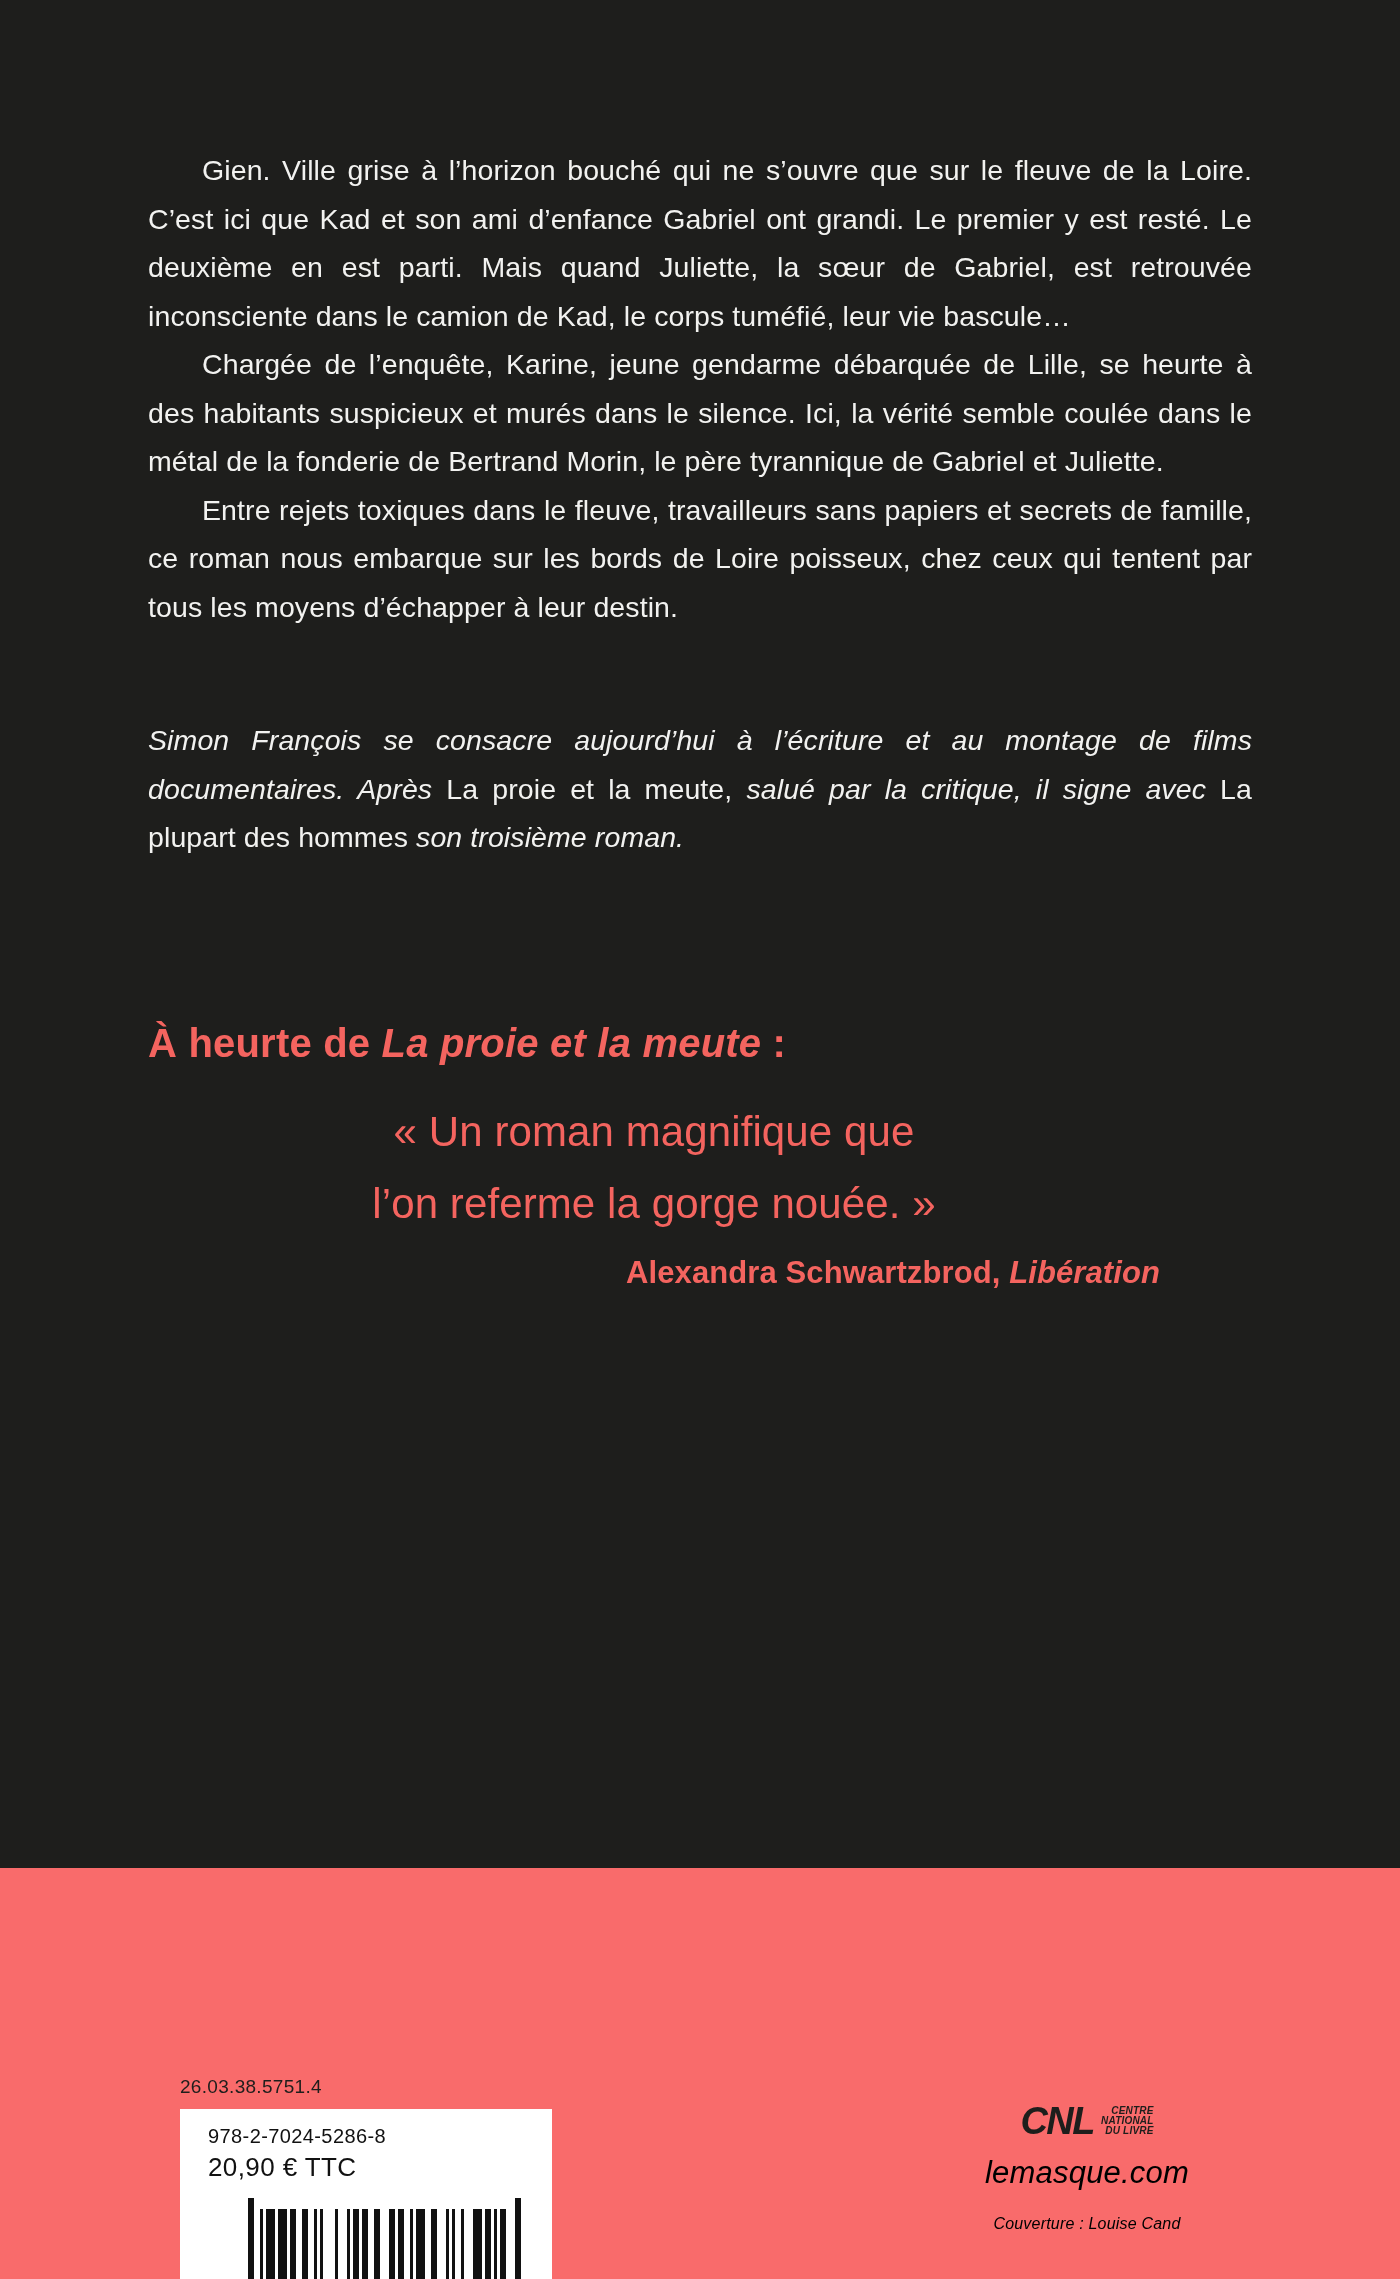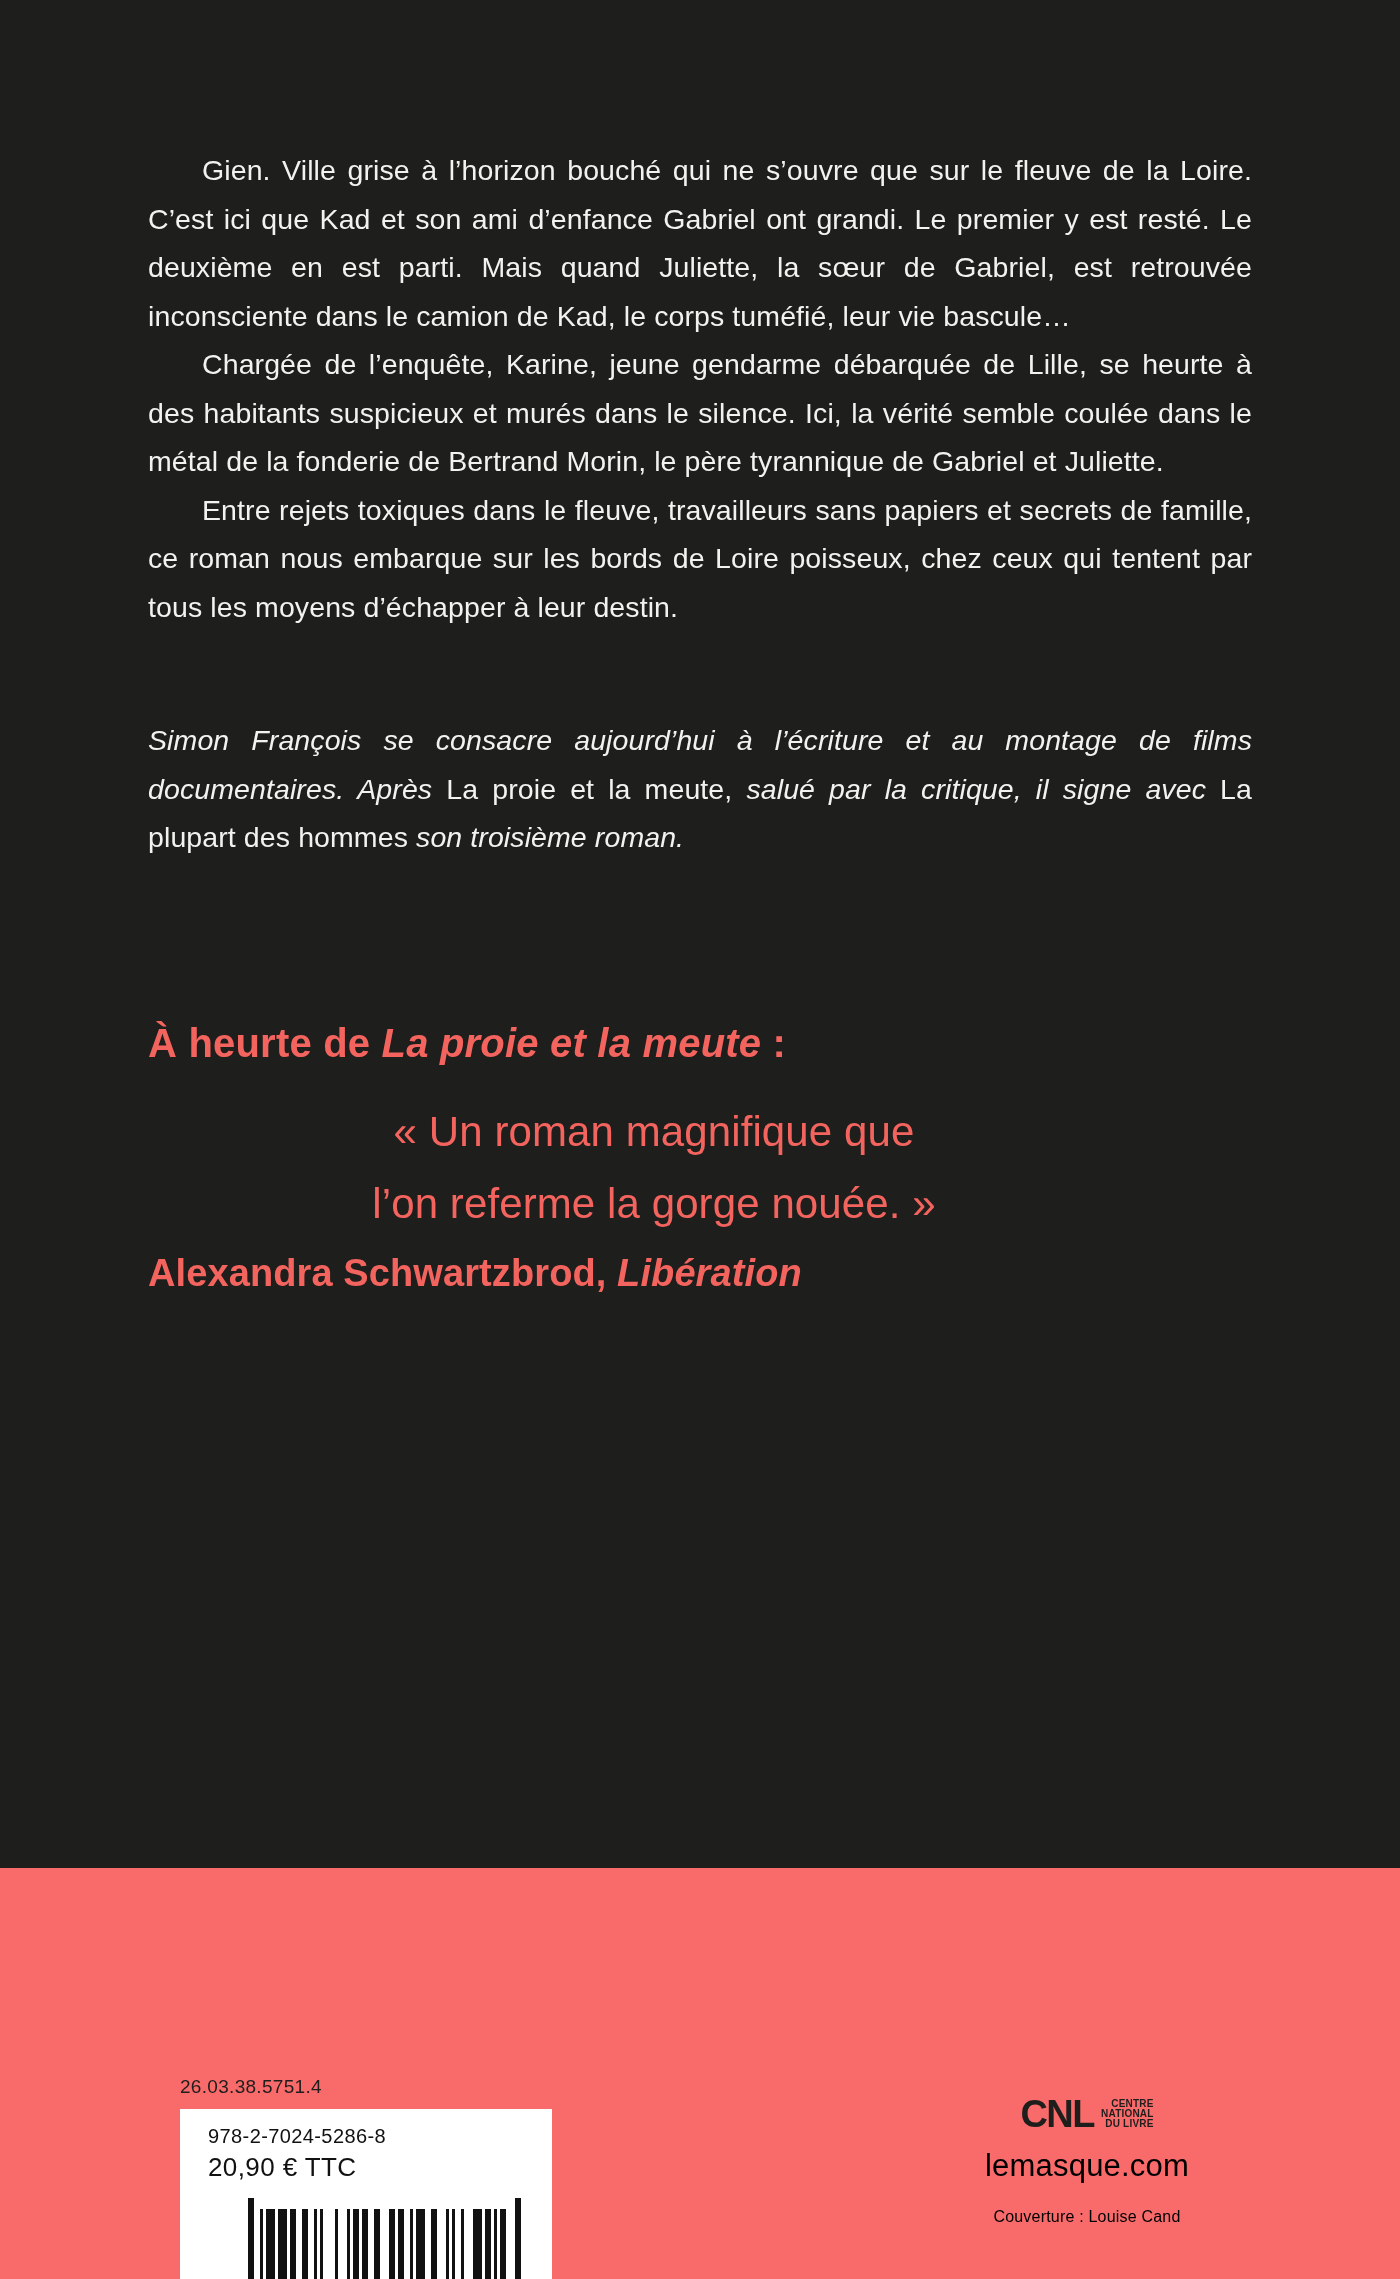--- a/index.html
+++ b/index.html
@@ -76,22 +76,22 @@
     margin-top: 24px;
     text-align: center;
     font-size: 42px;
     line-height: 72px;
     font-weight: 400;
     padding-right: 92px;
     letter-spacing: 0.1px;
   }
   .attribution {
     margin-top: 10px;
-    text-align: left;
-    font-size: 38px;
+    text-align: right;
+    font-size: 31px;
     line-height: 46px;
     font-weight: 700;
     padding-right: 92px;
     letter-spacing: 0.1px;
   }
   .attribution .source {
     font-style: italic;
     font-weight: 700;
   }
   
@@ -157,23 +157,24 @@
     color: #111;
     letter-spacing: 3px;
     display: flex;
     justify-content: space-between;
     align-items: flex-end;
   }
   
   .publisher {
     position: absolute;
     right: 148px;
-    top: 227px;
+    top: 234px;
     width: 330px;
     text-align: center;
+    font-style: italic;
   }
   .cnl-logo {
     display: inline-flex;
     align-items: center;
     gap: 7px;
     margin-bottom: 13px;
   }
   .cnl-mark {
     font-size: 38px;
     font-weight: 700;

